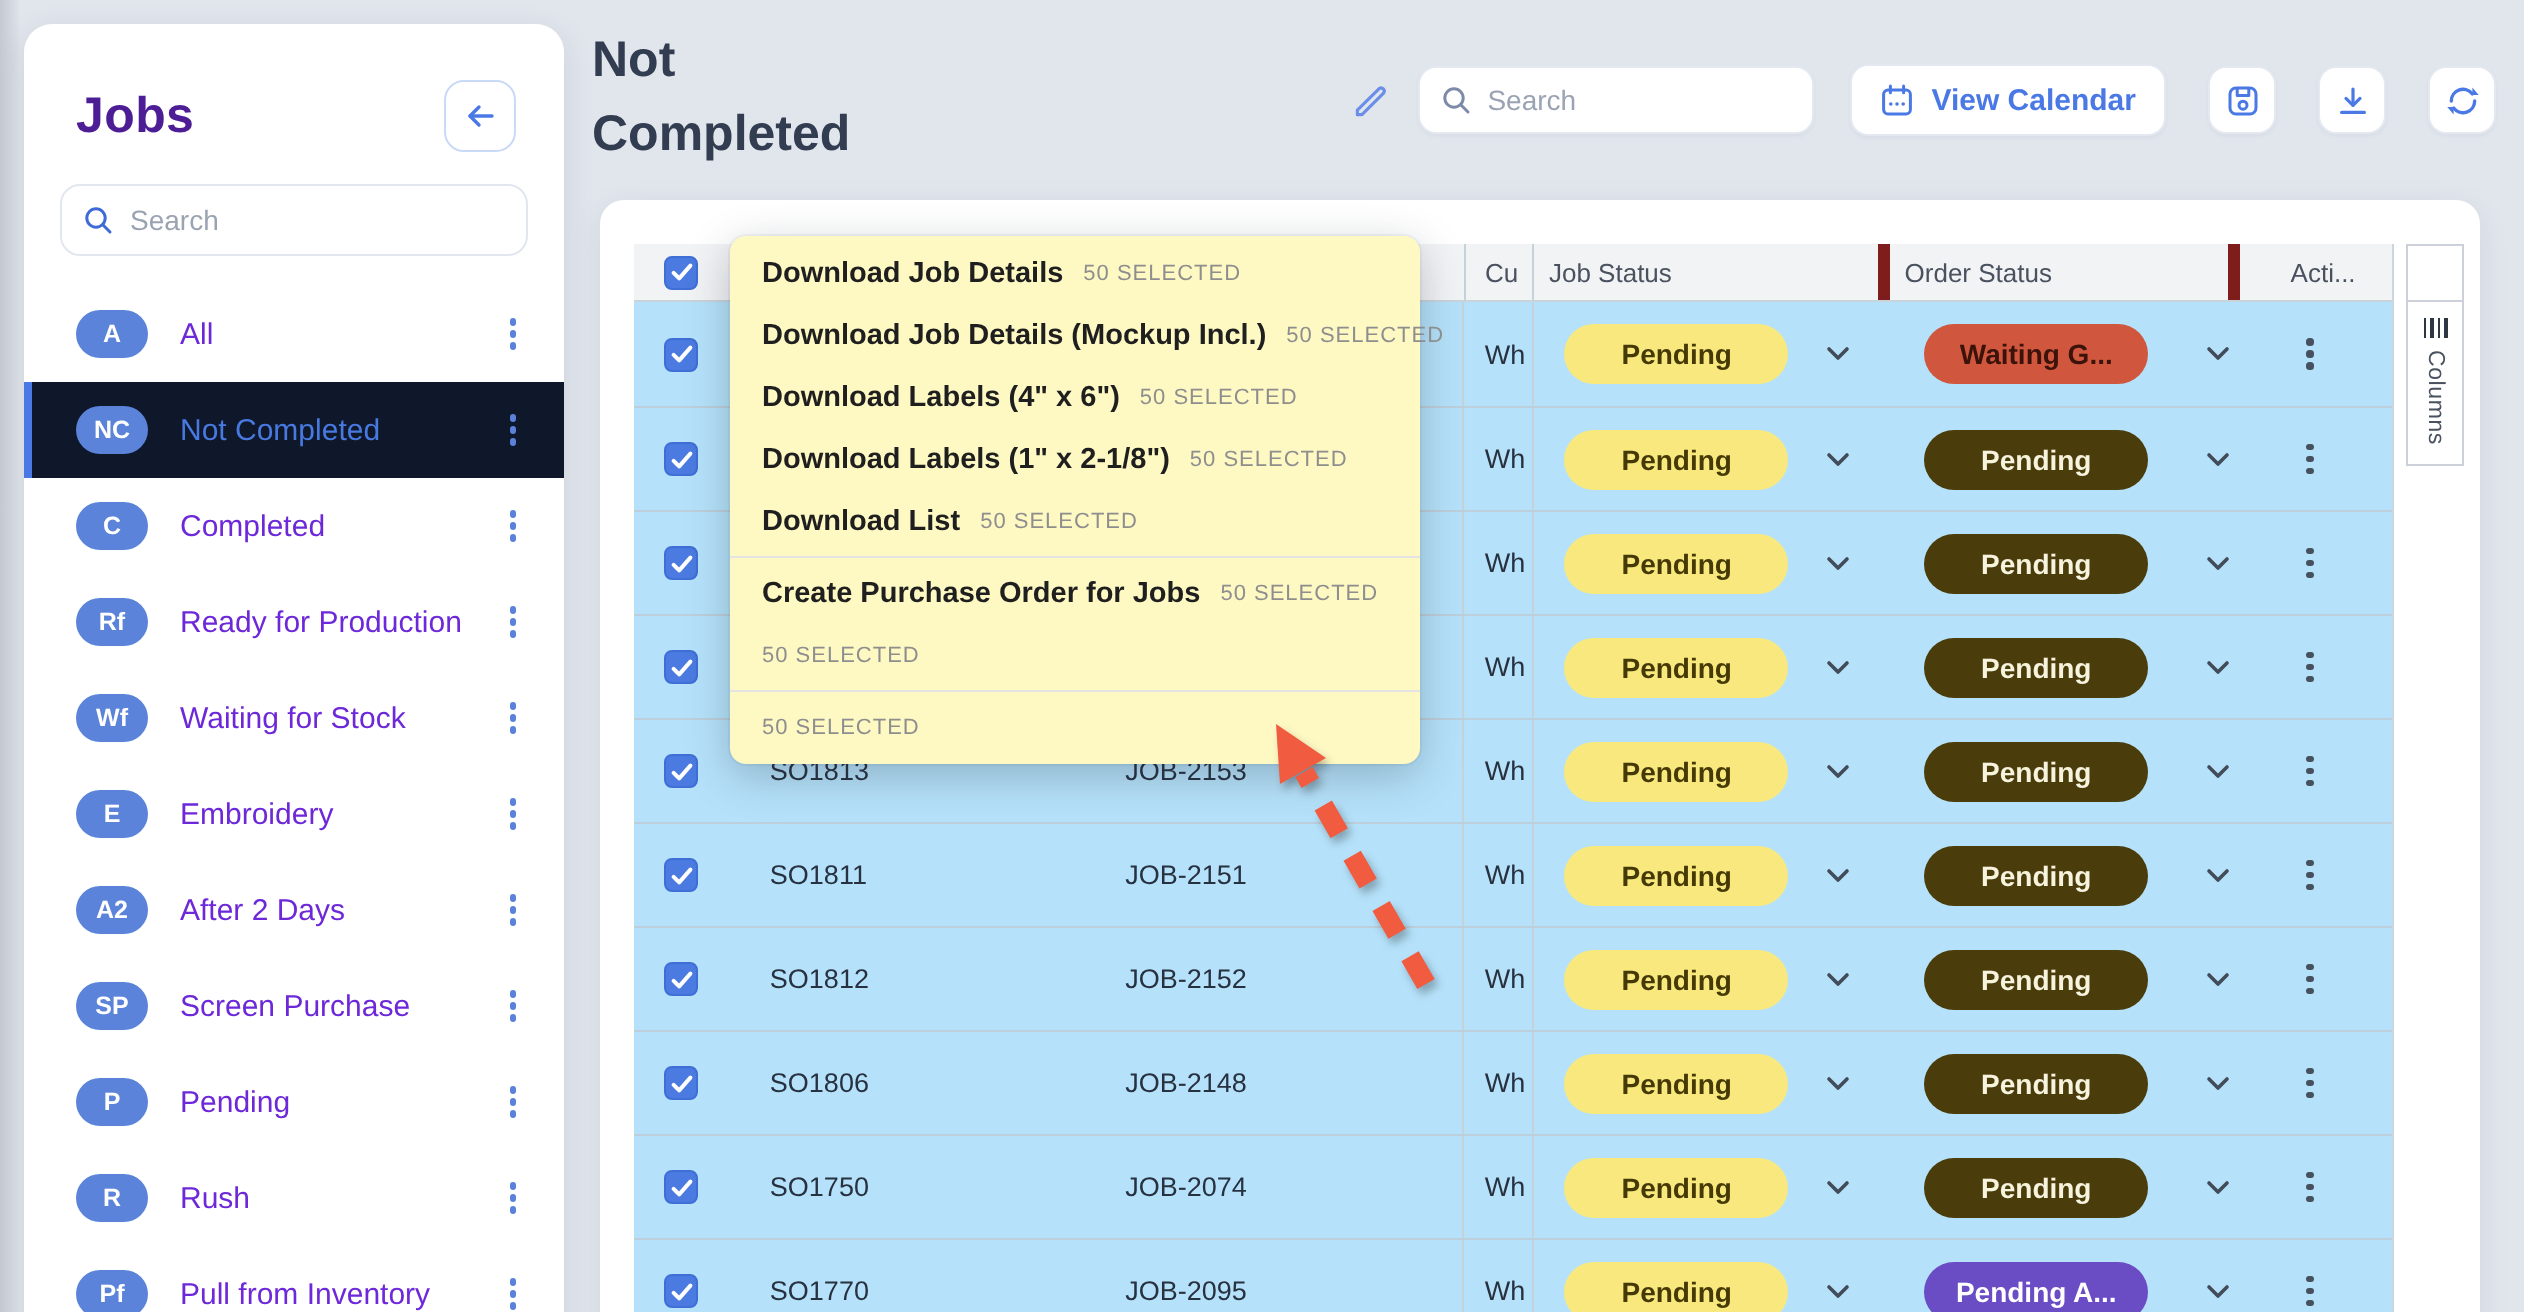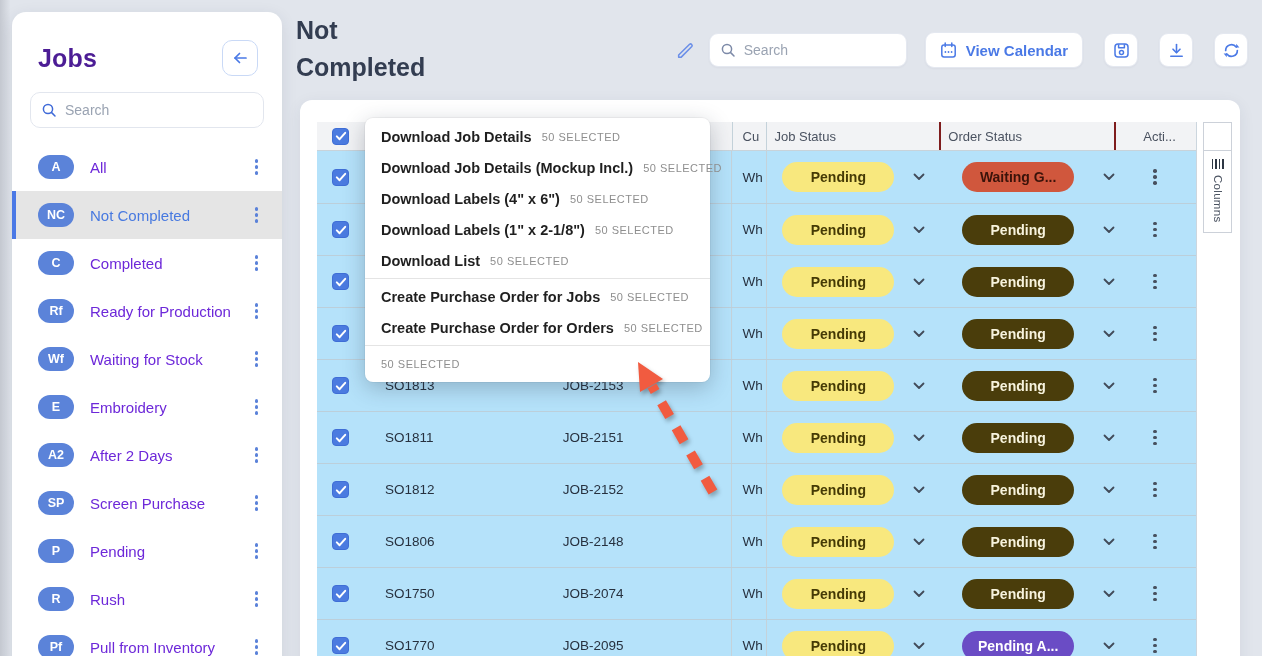--- a/index.html
+++ b/index.html
@@ -22,21 +22,21 @@
   .side-search{margin:16px 18px 0 18px;height:36px;border:1px solid #e2e6ee;border-radius:10px;
     display:flex;align-items:center;padding:0 10px;gap:8px;background:#fff;}
   .side-search input{border:none;outline:none;font-size:14px;width:100%;color:#39445a;
     font-family:"Liberation Sans",sans-serif;}
   .side-search input::placeholder{color:#9aa3b2;}
   .side-nav{margin-top:15px;}
   .side-item{height:48px;display:flex;align-items:center;padding:0 20px 0 26px;position:relative;cursor:pointer;}
   .side-item .badge{min-width:36px;height:24px;border-radius:12px;background:#5b83d9;color:#fff;
     font-size:12.5px;font-weight:700;display:flex;align-items:center;justify-content:center;padding:0 8px;}
   .side-item .lbl{margin-left:16px;font-size:15px;color:#6d28d9;flex:1;white-space:nowrap;}
-  .side-item.active{background:#e5e5e5;}
+  .side-item.active{background:#0f172a;}
   .side-item.active::before{content:"";position:absolute;left:0;top:0;width:4px;height:100%;background:#4a79e6;}
   .side-item.active .lbl{color:#4779e0;}
   .kebab{display:flex;flex-direction:column;gap:2.5px;padding:4px;cursor:pointer;}
   .kebab i{width:3.5px;height:3.5px;border-radius:50%;background:#5b82d9;display:block;}
   
   .page-title{position:absolute;left:296px;top:12px;width:175px;font-size:25px;font-weight:700;
     color:#333d51;line-height:37px;}
   .toolbar{position:absolute;top:32px;right:14px;height:36px;display:flex;align-items:center;}
   .edit-btn{background:none;border:none;cursor:pointer;display:flex;align-items:center;margin-right:13px;}
   .main-search{width:198px;height:34px;background:#fff;border:1px solid #e4e8f0;border-radius:9px;
@@ -63,41 +63,41 @@
   .trow:first-of-type{border-top:none;}
   .col-check{width:48px;display:flex;align-items:center;justify-content:center;align-self:stretch;}
   .col-so{width:198px;padding-left:20px;}
   .col-job{width:169px;}
   .col-cust{width:36px;padding-left:10px;overflow:hidden;border-left:1px solid #c4d2da;
     border-right:1px solid #c4d2da;align-self:stretch;display:flex;align-items:center;white-space:nowrap;}
   .col-jstatus{width:172px;display:flex;align-items:center;padding-left:15px;gap:19px;}
   .col-ostatus{width:175px;display:flex;align-items:center;padding-left:23px;gap:29px;}
   .col-act{width:82px;display:flex;justify-content:center;}
   .thead .col-jstatus,.thead .col-ostatus,.thead .col-act{padding-left:7px;gap:0;}
-  .thead .col-ostatus,.thead .col-act{border-left:2px solid #7f1d1d;align-self:stretch;align-items:center;display:flex;}
+  .thead .col-ostatus,.thead .col-act{border-left:6px solid #7f1d1d;align-self:stretch;align-items:center;display:flex;}
   .checkbox{width:17px;height:17px;border-radius:4px;background:#4b7be0;border:1px solid #3f6ed6;
     display:flex;align-items:center;justify-content:center;cursor:pointer;}
   .pill{min-width:112px;height:30px;border-radius:16px;display:flex;align-items:center;justify-content:center;
     font-size:14px;font-weight:600;padding:0 12px;white-space:nowrap;cursor:pointer;}
   .pill-yellow{background:#f8e87e;color:#453a05;}
   .pill-dark{background:#4a3d0b;color:#f7f3dd;}
   .pill-red{background:#d0573d;color:#3b130a;}
   .pill-purple{background:#6a4cc5;color:#ffffff;}
   .chev{display:flex;align-items:center;cursor:pointer;}
   .kebab.dark i{background:#47505e;}
   
   .columns-strip{position:absolute;left:903px;top:22px;width:29px;}
   .columns-strip .cap{height:29px;background:#fff;border:1px solid #ccd1d9;}
   .columns-tab{margin-top:0;border:1px solid #ccd1d9;border-top:none;background:#fff;padding:8px 0 10px 0;
     display:flex;flex-direction:column;align-items:center;gap:6px;cursor:pointer;}
   .grip{display:flex;gap:2px;}
   .grip i{width:1.5px;height:10px;background:#2e3744;display:block;}
   .columns-tab .vtxt{writing-mode:vertical-rl;font-size:11.5px;color:#4a5260;letter-spacing:.3px;}
   
-  .menu{position:absolute;left:365px;top:118px;width:345px;background:#ffffff;border-radius:8px;z-index:50;
+  .menu{position:absolute;left:365px;top:118px;width:345px;background:#fef9c3;border-radius:8px;z-index:50;
     box-shadow:0 6px 22px rgba(40,50,70,.28),0 0 0 1px rgba(0,0,0,.04);padding:3px 0;}
   .menu-item{height:31px;display:flex;align-items:center;gap:10px;padding:0 16px;cursor:pointer;white-space:nowrap;}
   .menu-item .m-lbl{font-size:14.5px;font-weight:700;color:#1f1f1f;}
   .menu-item .m-badge{font-size:11px;color:#8e8e8e;letter-spacing:.5px;}
   .menu-divider{height:1px;background:#e4e4e4;margin:2px 0;}
   
   .arrow-overlay{position:absolute;left:0;top:0;z-index:60;pointer-events:none;
     filter:drop-shadow(2px 3px 2px rgba(0,0,0,.28));}
   svg{display:block;}
 </style>
@@ -695,21 +695,20 @@
     <div class="menu-item">
     <span class="m-lbl">Download List</span>
     <span class="m-badge">50 SELECTED</span>
   </div>
     <div class="menu-divider"></div>
     <div class="menu-item">
     <span class="m-lbl">Create Purchase Order for Jobs</span>
     <span class="m-badge">50 SELECTED</span>
   </div>
     <div class="menu-item">
-    <span class="m-lbl">Create Purchase Order for Orders</span>
     <span class="m-badge">50 SELECTED</span>
   </div>
     <div class="menu-divider"></div>
     <div class="menu-item">
     <span class="m-badge">50 SELECTED</span>
   </div>
   </div>
 
 <svg class="arrow-overlay" width="1262" height="656">
   <line x1="713" y1="492" x2="652" y2="386" stroke="#f15b40" stroke-width="10" stroke-dasharray="16 13"></line>

